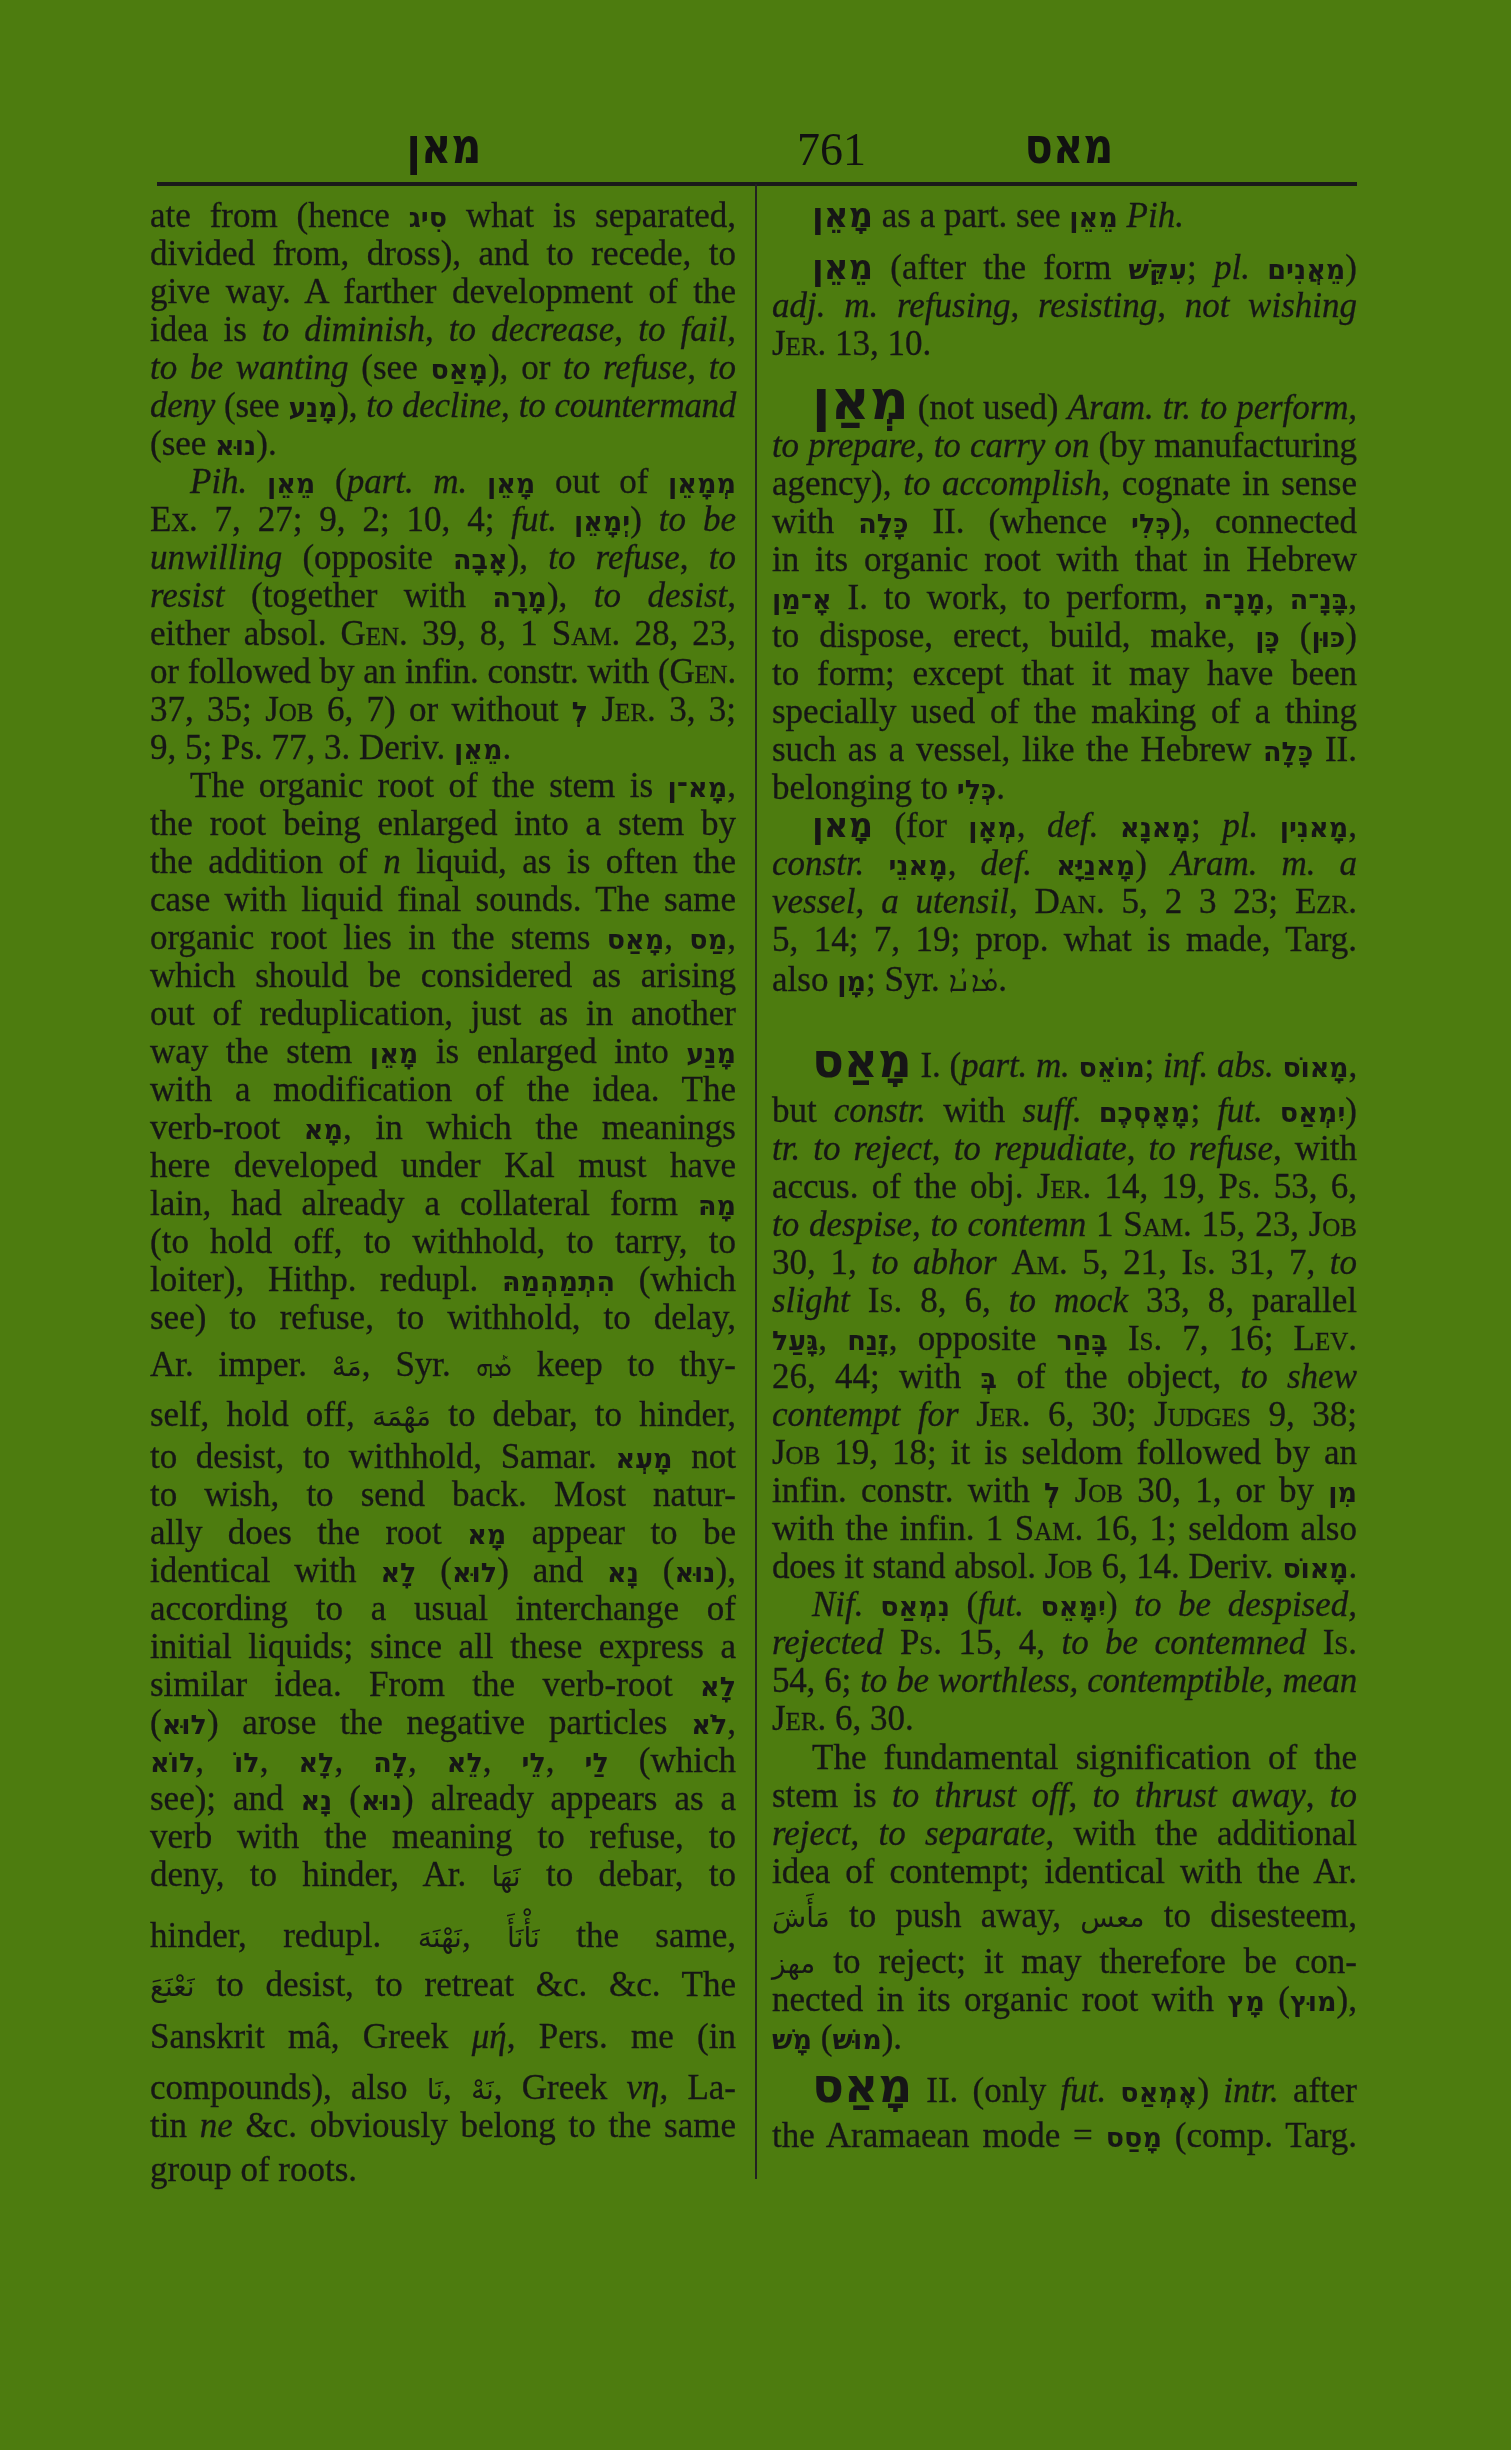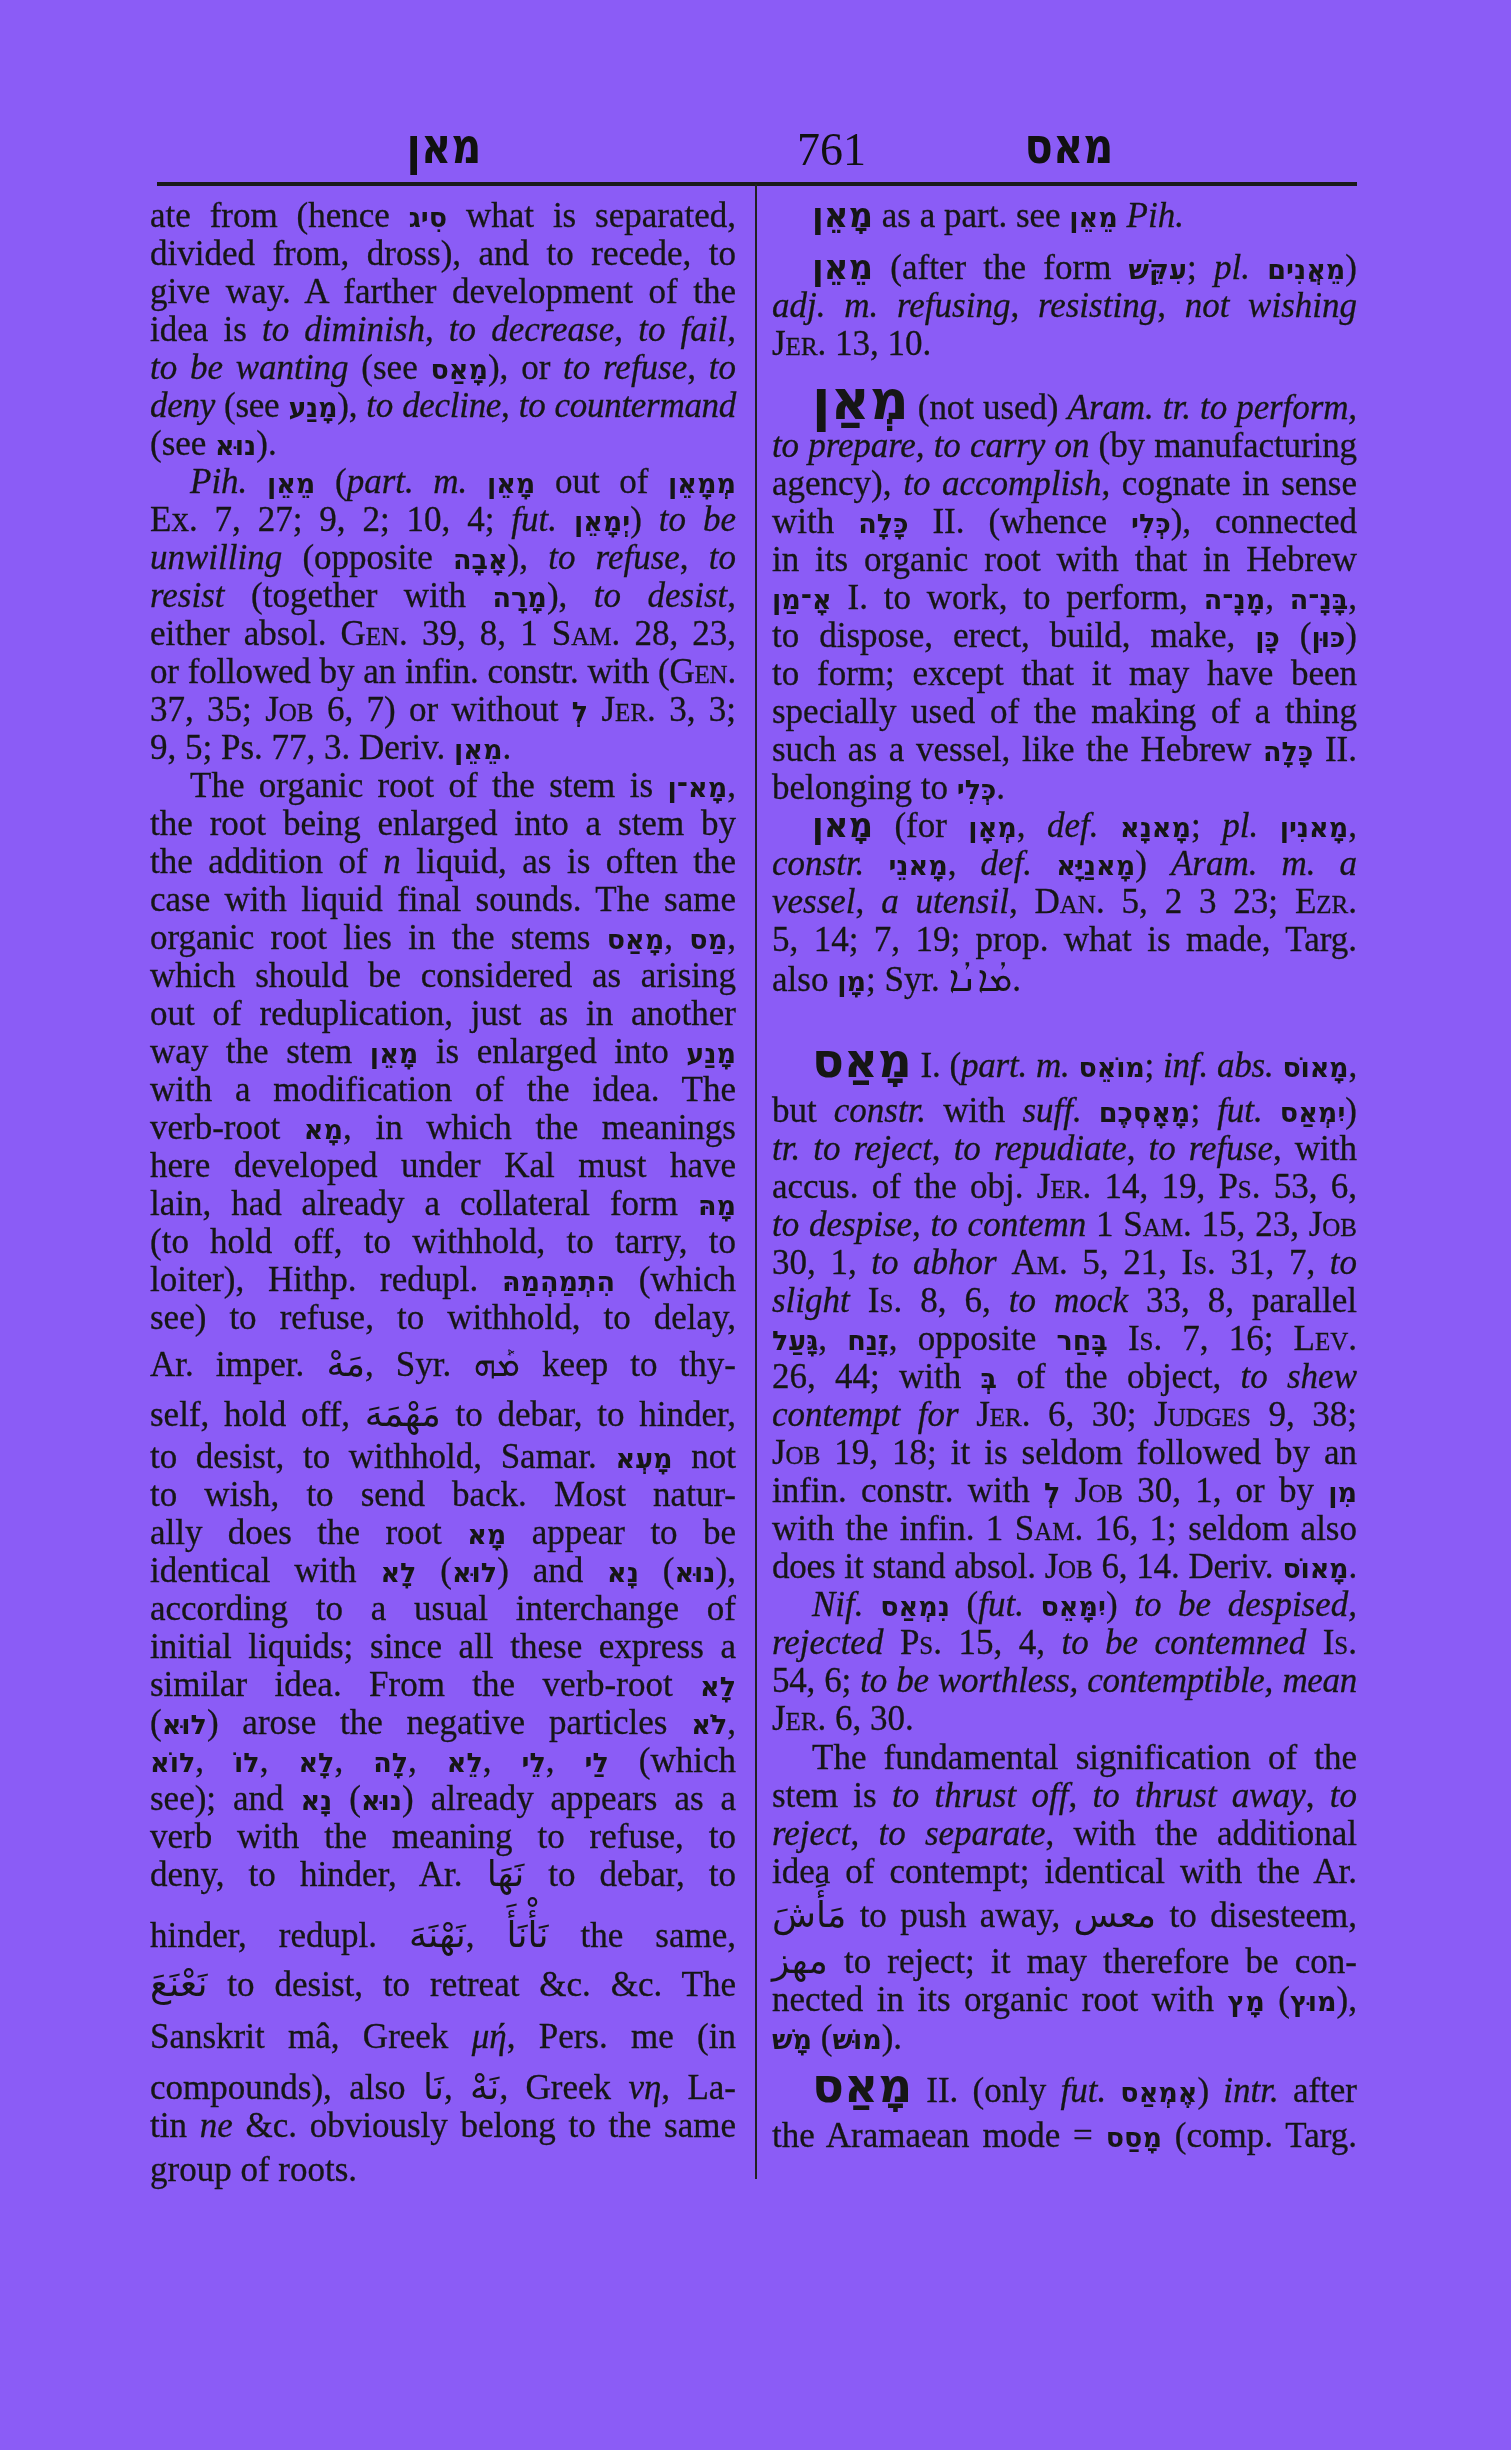--- a/index.html
+++ b/index.html
@@ -1,18 +1,18 @@
 <!DOCTYPE html>
 <html style="font-size:14.4px"><head>
 <meta charset="utf-8">
 <style>
   html, body { margin:0; padding:0; background:#ffffff; }
   body { width:1512px; height:2450px; position:relative; overflow:hidden;
          font-family:"Liberation Serif", serif; color:#161616; }
-  .page { position:absolute; left:0; top:0; width:1512px; height:2450px; background:#8b5cf6; }
+  .page { position:absolute; left:0; top:0; width:1512px; height:2450px; background:#4d7c0f; }
 
   
   .guide { position:absolute; width:216px; text-align:center;
            font-family:"DejaVu Sans", sans-serif; font-weight:bold;
            font-size:49px; line-height:49px; top:122px;
            direction:rtl; unicode-bidi:isolate; transform:scaleX(0.85); color:#111; }
   #guide-left  { left:336px; }
   #guide-right { left:961px; }
   #page-num { position:absolute; left:650px; top:130px; width:216px; text-align:right;
               font-family:"Liberation Serif", serif; font-size:46px; line-height:40px; color:#111; }
@@ -29,21 +29,21 @@
   .line.ind { padding-left:40px; }
 
   .seg { line-height:38px; }
   .i  { font-style:italic; }
   .sc { font-variant:small-caps; }
   .he, .hw, .hwl, .hwx { font-family:"DejaVu Sans", sans-serif; font-weight:bold; font-size:27px;
          line-height:0; direction:rtl; unicode-bidi:isolate; -webkit-text-stroke:0; }
   .hw  { font-size:34px; }
   .hwl { font-size:47px; }
   .hwx { font-size:54px; }
-  .ar, .syr { font-family:"DejaVu Sans", sans-serif; font-size:36px; line-height:0;
+  .ar, .syr { font-family:"DejaVu Sans", sans-serif; font-size:28px; line-height:0;
          direction:rtl; unicode-bidi:isolate; letter-spacing:0 !important; -webkit-text-stroke:0; }
 
   
   #col-left .line:nth-child(31){margin-top:9px}
   #col-left .line:nth-child(32){margin-top:11.7px}
   #col-left .line:nth-child(33){margin-top:4.5px}
   #col-left .line:nth-child(44){margin-top:0}
   #col-left .line:nth-child(45){margin-top:22.5px}
   #col-left .line:nth-child(46){margin-top:11.7px}
   #col-left .line:nth-child(47){margin-top:13.5px}

